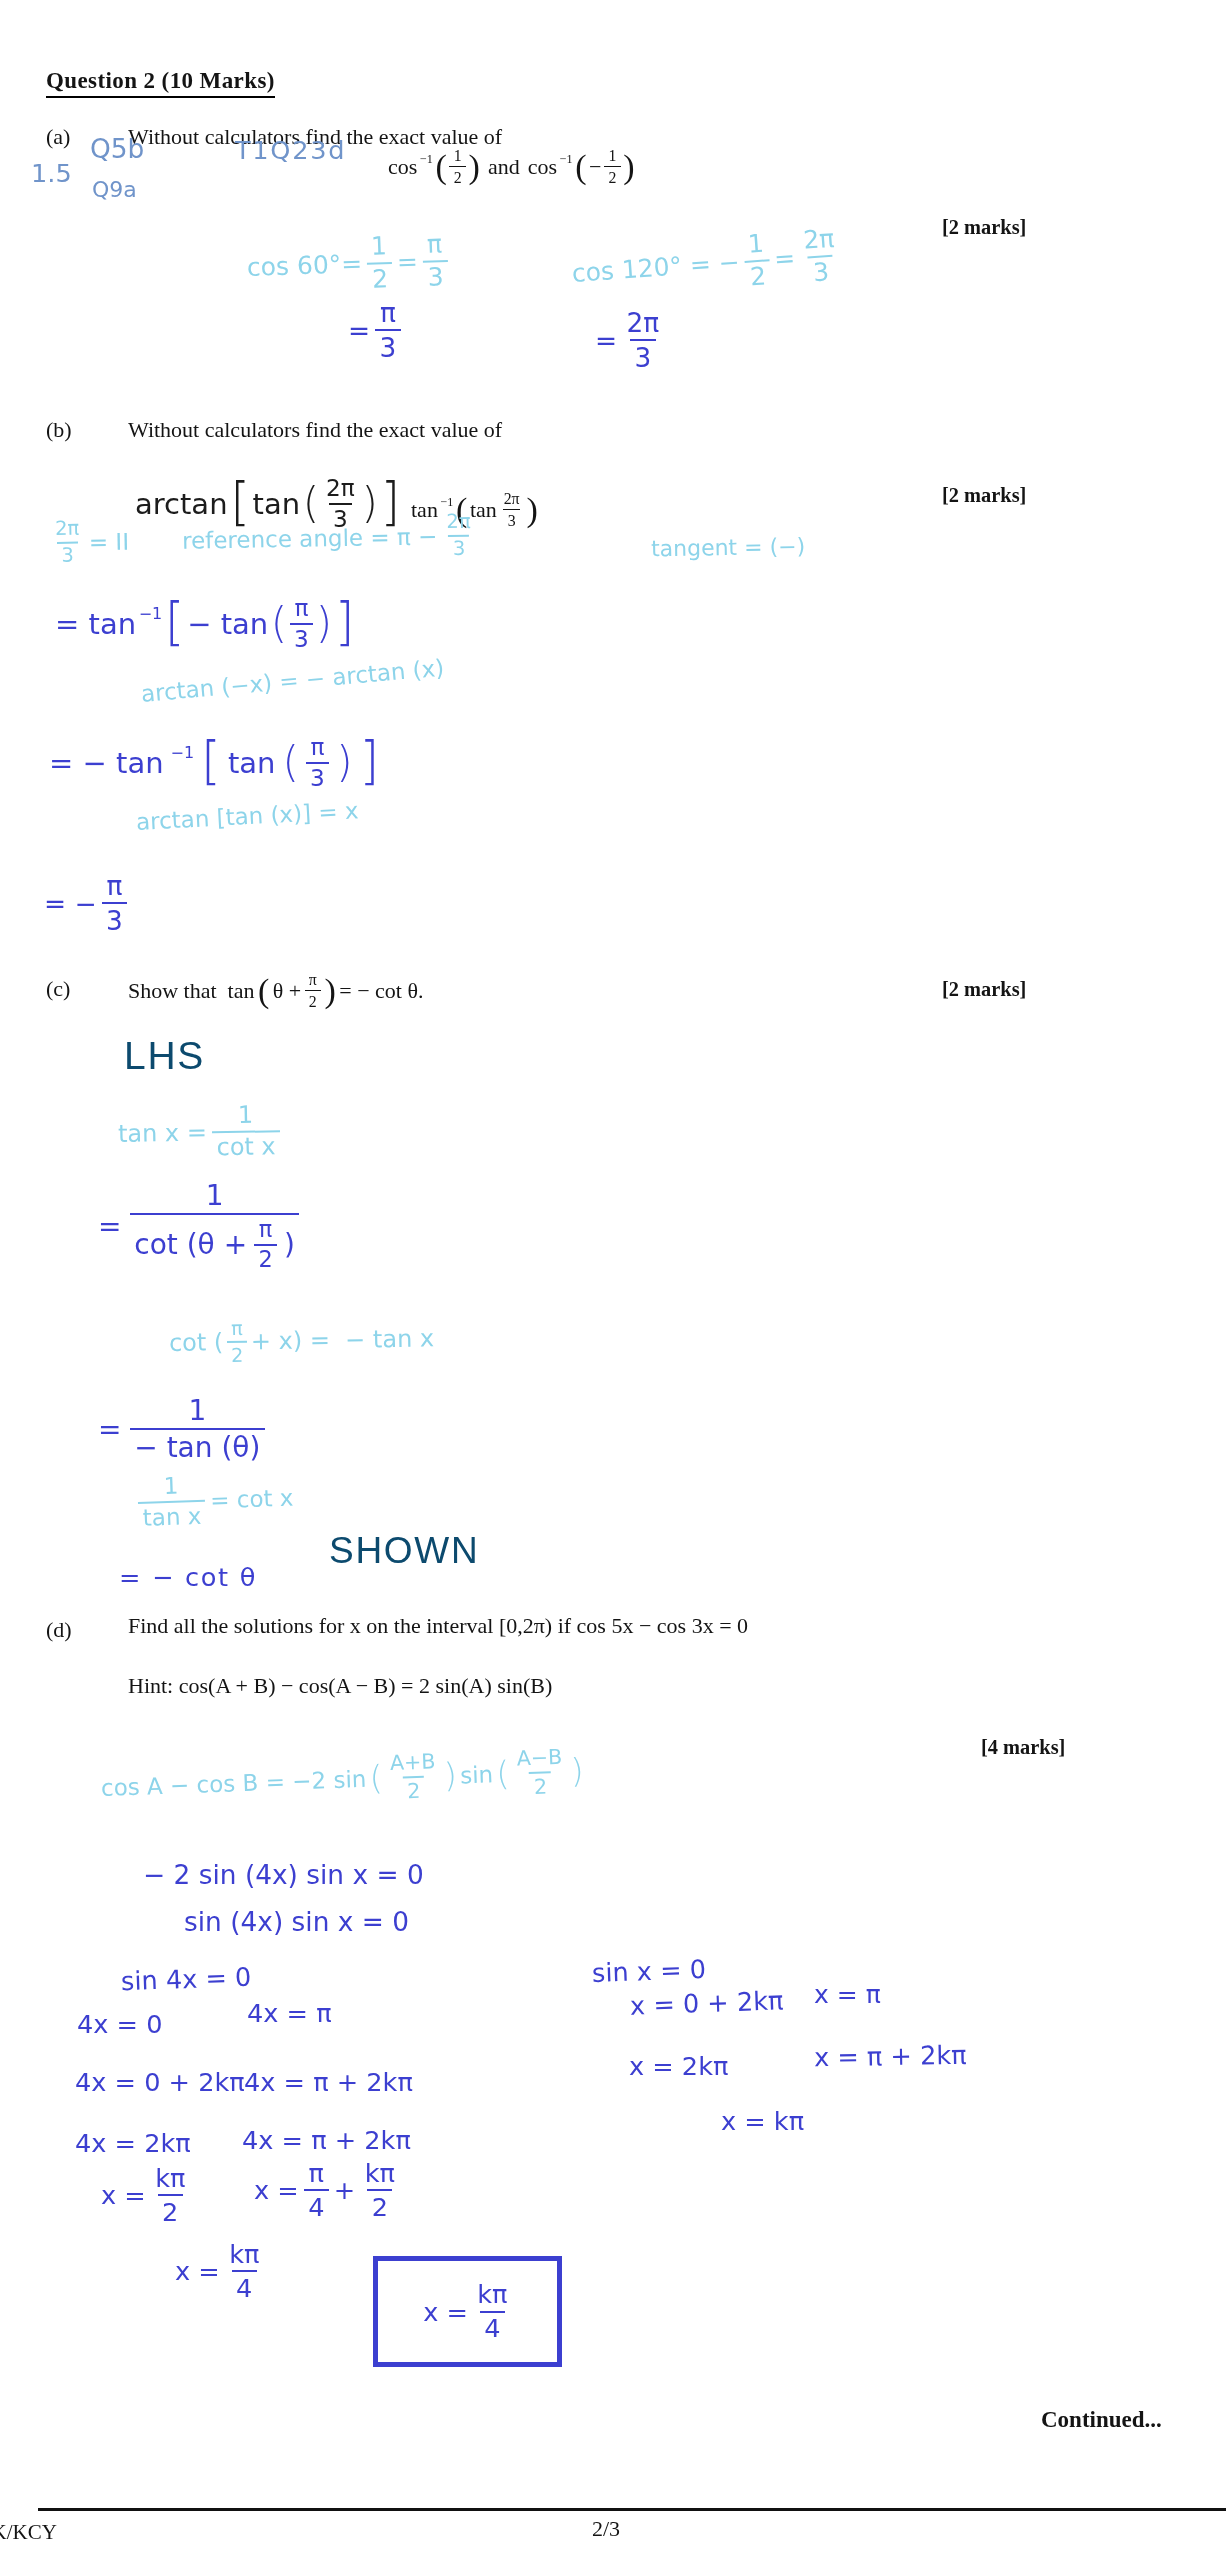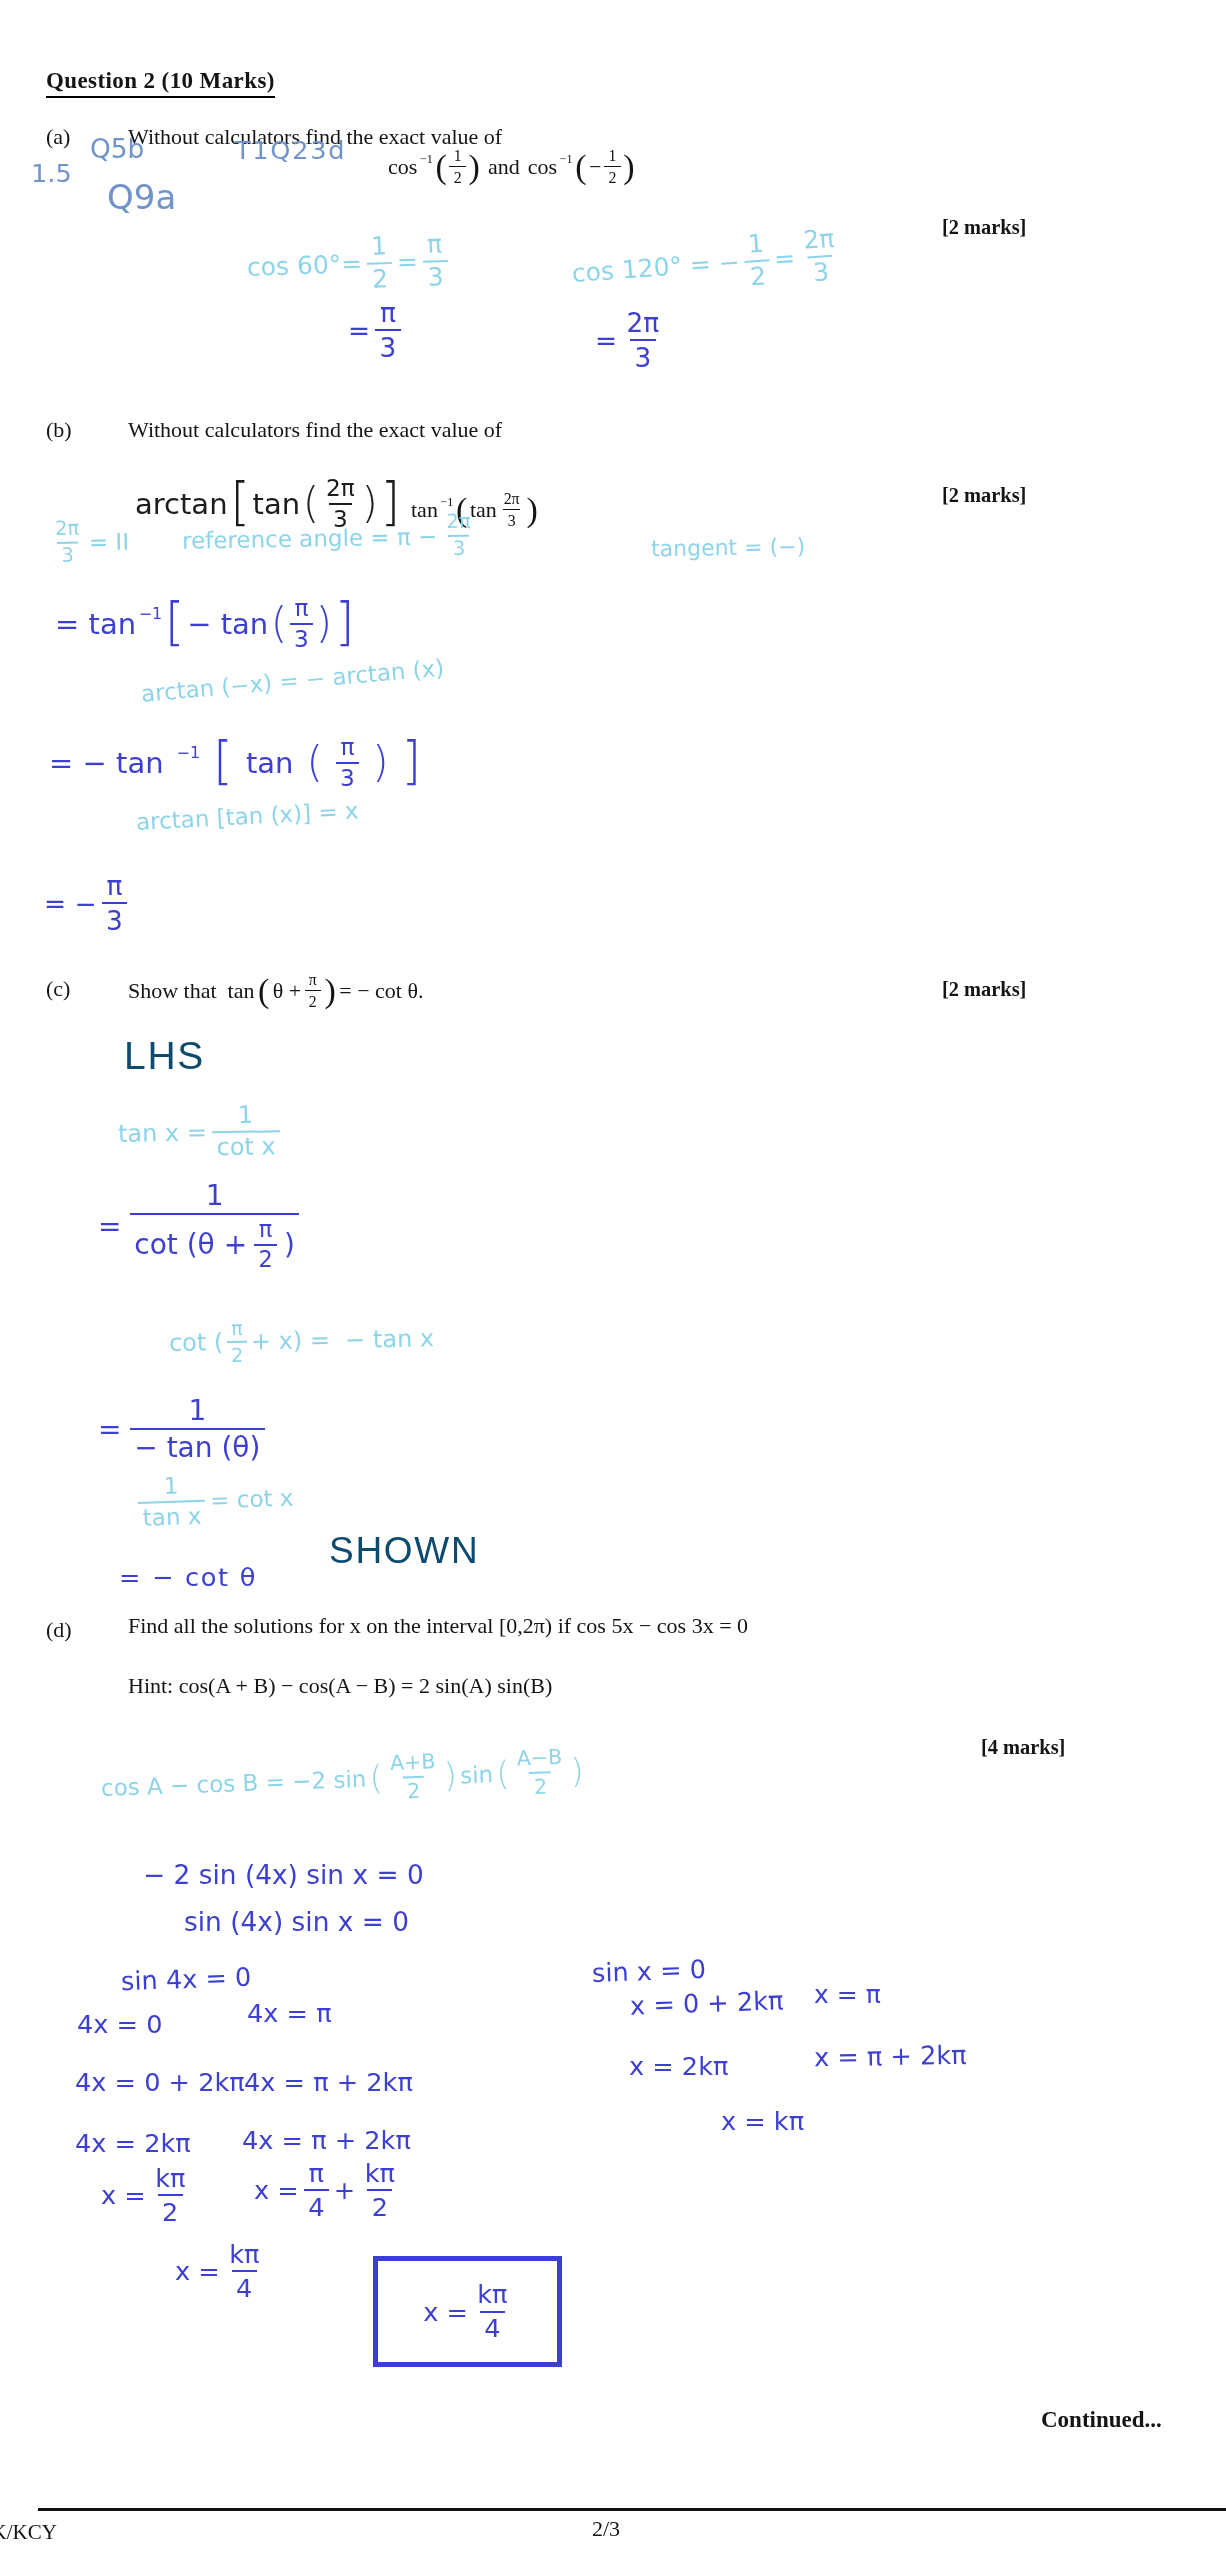--- a/index.html
+++ b/index.html
@@ -32,21 +32,21 @@
 </head>
 <body>
 
 <div class="abs print title" style="left:46px;top:24px;font-size:23px;">Question 2 (10 Marks)</div>
 
 <div class="abs print" style="left:46px;top:124px;font-size:22px;">(a)</div>
 <div class="abs print" style="left:128px;top:124px;font-size:22px;">Without calculators find the exact value of</div>
 
 <div class="abs hand sb" style="left:31px;top:158px;font-size:25.6px;">1.5</div>
 <div class="abs hand sb" style="left:90px;top:133px;font-size:26.4px;">Q5b</div>
-<div class="abs hand sb" style="left:107px;top:177px;font-size:34px;">Q9a</div>
+<div class="abs hand sb" style="left:92px;top:177px;font-size:22px;">Q9a</div>
 <div class="abs hand sb" style="left:235px;top:135px;font-size:25.6px;letter-spacing:1.7px;">T1Q23d</div>
 
 <div class="ln print" style="left:388px;top:147px;font-size:22px;gap:2.6px;">
   <span>cos</span>
   <span class="sup">−1</span>
   <span class="pt">(</span>
   <span class="frac pfrac"><span class="num">1</span><span class="den">2</span></span>
   <span class="pt">)</span>
   <span> and </span>
   <span>cos</span>
@@ -122,21 +122,21 @@
   <span class="bk">[</span>
   <span>− tan</span>
   <span class="pm">(</span>
   <span class="frac" style="font-size:0.8em;"><span class="num">π</span><span class="den">3</span></span>
   <span class="pm">)</span>
   <span class="bk">]</span>
 </div>
 
 <div class="abs hand lb" style="left:141px;top:681px;font-size:23px;transform:rotate(-5deg);transform-origin:left center;">arctan (−x) = − arctan (x)</div>
 
-<div class="ln hand db" style="left:49px;top:734px;font-size:29px;gap:13px;">
+<div class="ln hand db" style="left:49px;top:734px;font-size:29px;gap:7px;">
   <span>= − tan</span>
   <span class="sup">−1</span>
   <span class="bk">[</span>
   <span>tan</span>
   <span class="pm">(</span>
   <span class="frac" style="font-size:0.8em;"><span class="num">π</span><span class="den">3</span></span>
   <span class="pm">)</span>
   <span class="bk">]</span>
 </div>
 

